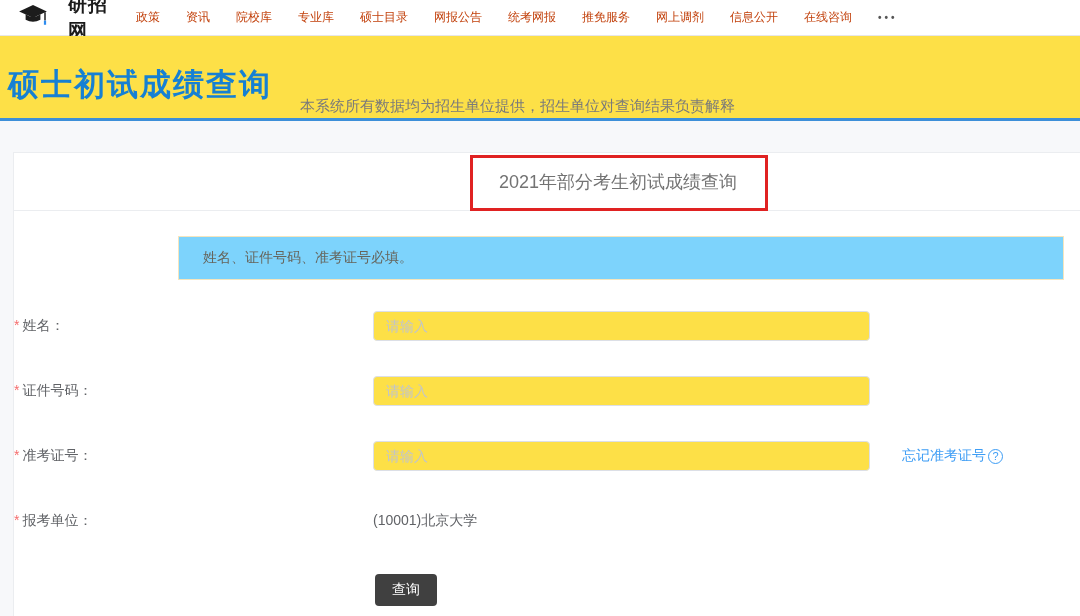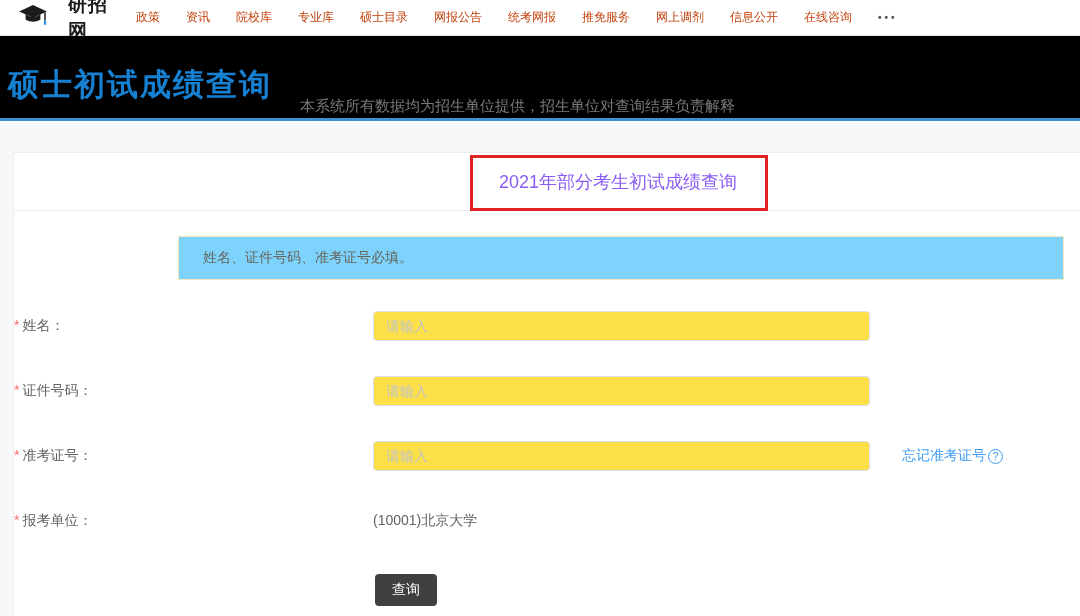--- a/index.html
+++ b/index.html
@@ -9,33 +9,33 @@
   
   .nav { height:36px; background:#fff; border-bottom:1px solid #e7e7e7;
     display:flex; align-items:center; padding-left:18px; }
   .brand { display:flex; align-items:center; width:104px; }
   .brand-text { font-size:19px; font-weight:bold; color:#1b1b1b; margin-left:20px; letter-spacing:1px; }
   .nav-menu { display:flex; align-items:center; gap:26px; margin-left:14px; }
   .nav-item { font-size:12px; color:#c2410c; cursor:pointer; white-space:nowrap; }
   .nav-more { font-size:10px; font-weight:bold; color:#555; letter-spacing:3px; cursor:pointer; }
 
   
-  .header { height:82px; position:relative; background:#000000; }
+  .header { height:82px; position:relative; background:#fde047; }
   .page-title { position:absolute; left:8px; top:28px; font-size:31px; font-weight:bold;
     color:#1680d3; letter-spacing:2px; }
   .page-subtitle { position:absolute; left:300px; top:61px; font-size:15px; color:#7a7a7a; }
   .divider-blue { height:3px; background:#3d8fd8; }
 
   
   .content { position:relative; height:495px; background:#f7f8fa; }
   .card { position:absolute; left:13px; top:31px; width:1210px; height:600px;
     background:#fff; border:1px solid #ebedf0; }
   .card-head { height:58px; border-bottom:1px solid #ebedf0;
     display:flex; align-items:center; justify-content:center; }
-  .card-title { font-size:18px; color:#8b5cf6; }
+  .card-title { font-size:18px; color:#737373; }
   .annotation-box { position:absolute; left:456px; top:2px; width:298px; height:56px;
     border:3px solid #e02222; pointer-events:none; }
 
   .card-body { padding-top:25px; }
   .notice { margin-left:164px; width:886px; height:44px; background:#7dd3fc;
     border:1px solid #f5e5bd; border-radius:0; display:flex; align-items:center;
     padding-left:24px; font-size:14px; color:#66655c; }
 
   .form-row { display:flex; align-items:center; height:30px; margin-top:35px; }
   .form-row.first { margin-top:31px; }

